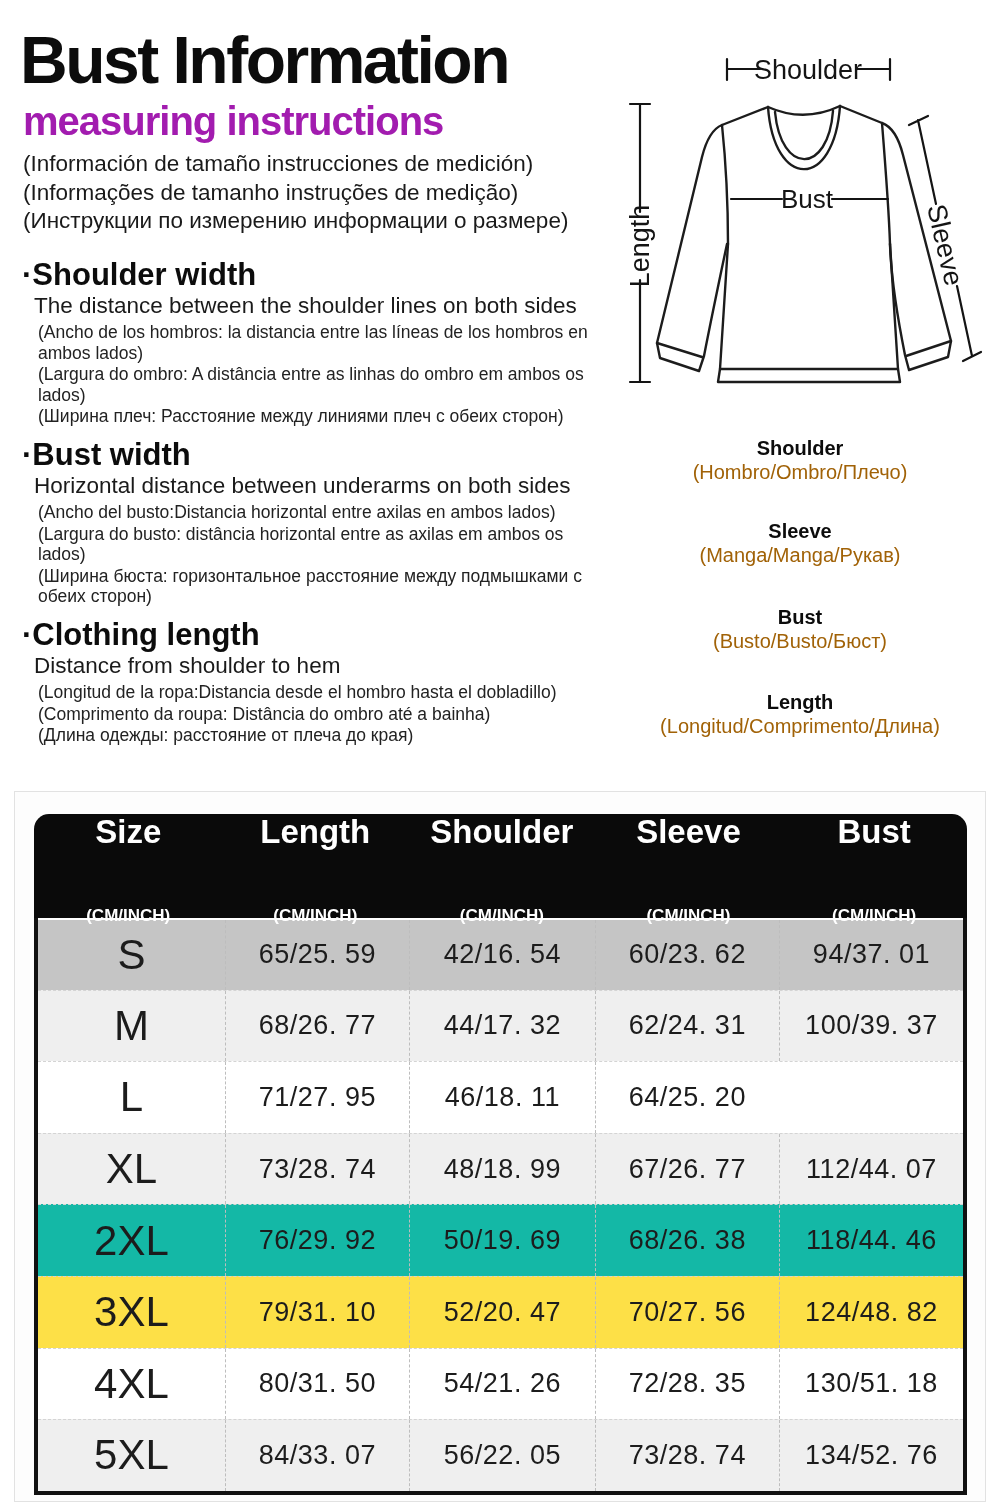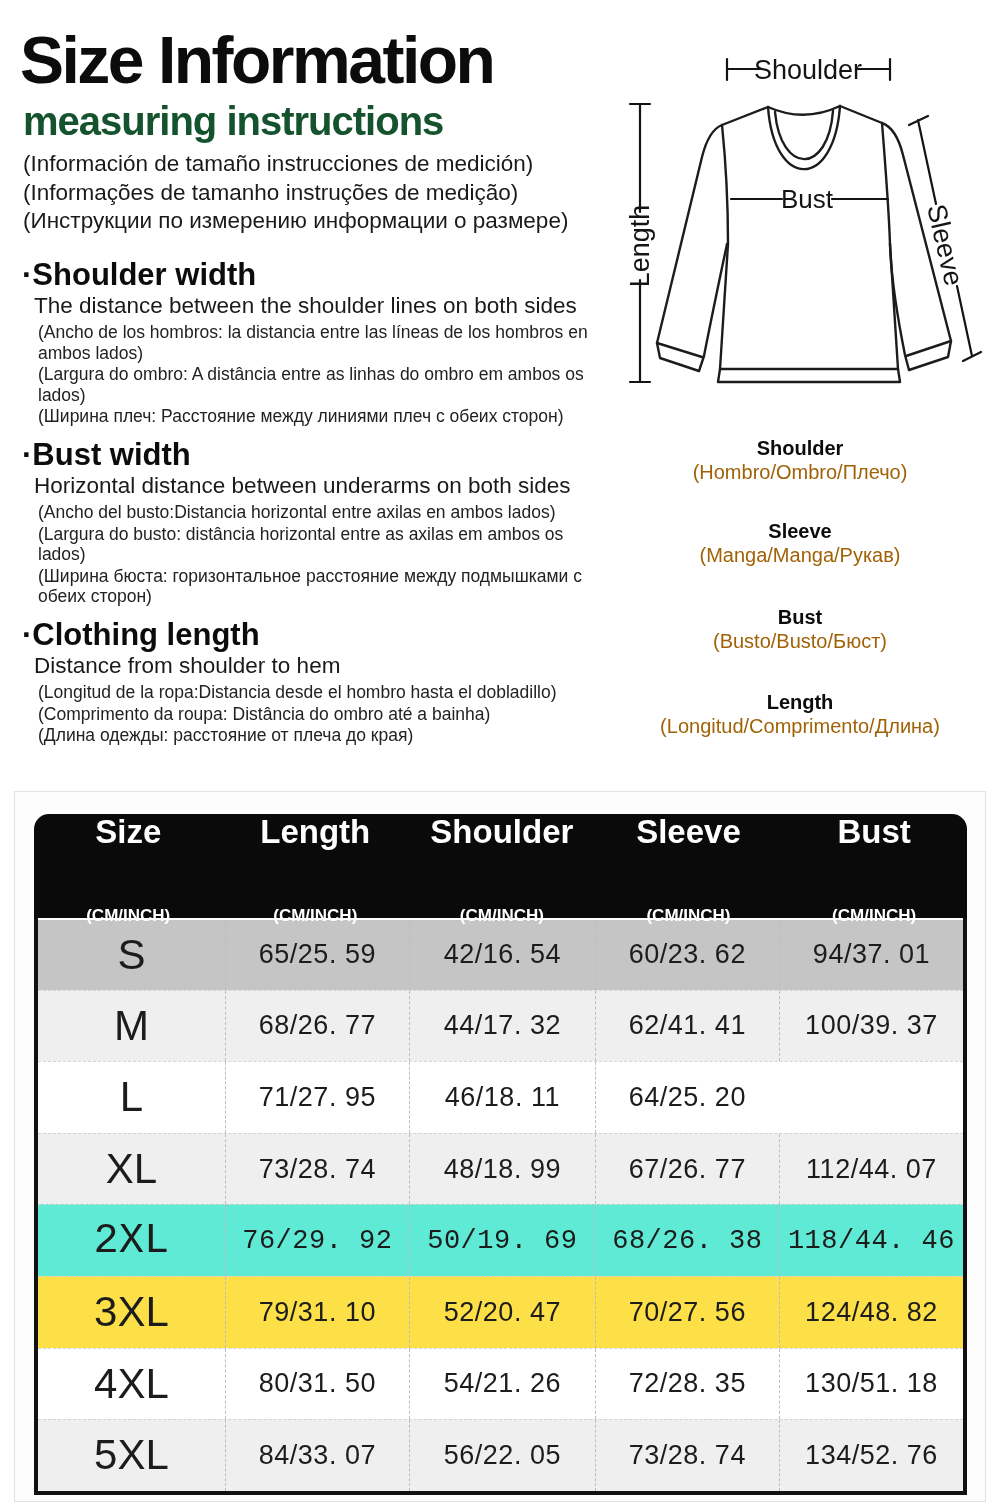--- a/index.html
+++ b/index.html
@@ -4,21 +4,21 @@
 <style>
   html,body{margin:0;padding:0;background:#ffffff;}
   body{
     width:1000px;height:1506px;position:relative;overflow:hidden;
     font-family:"Liberation Sans","DejaVu Sans",sans-serif;color:#111;
     -webkit-font-smoothing:antialiased;
   }
   
   .intro{position:absolute;left:20px;top:24px;width:585px;}
   .intro h1{margin:0;font-size:66px;line-height:72px;font-weight:bold;letter-spacing:-2.5px;color:#0c0c0c;}
-  .intro h2{margin:4px 0 8px 3px;font-size:40px;line-height:42px;font-weight:bold;letter-spacing:-1px;color:#14532d;}
+  .intro h2{margin:4px 0 8px 3px;font-size:40px;line-height:42px;font-weight:bold;letter-spacing:-1px;color:#a21caf;}
   .intro p{margin:0 0 0 3px;font-size:22.5px;line-height:28.5px;color:#1a1a1a;}
   
   .m-section{position:absolute;left:22px;width:575px;}
   #section-shoulder{top:258px;}
   #section-bust{top:438px;}
   #section-length{top:618px;}
   .m-section h3{margin:0;font-size:31px;line-height:34px;font-weight:bold;color:#0c0c0c;}
   .m-section .desc{margin:1px 0 4px 12px;font-size:22.5px;line-height:25px;color:#1a1a1a;}
   .m-section .trans{margin:1px 0 0 16px;width:552px;font-size:17.5px;line-height:20.5px;color:#222;}
   
@@ -44,21 +44,21 @@
   .tr:first-child{border-top:2px solid #ffffff;}
   .td{display:flex;align-items:center;justify-content:center;font-size:27px;color:#1c1c1c;
     border-left:1px dashed #bdbdbd;box-sizing:border-box;letter-spacing:0.5px;}
   .td:first-child{border-left:none;}
   .td-size{font-size:42px;letter-spacing:0;}
 </style>
 </head>
 <body>
 
 <header class="intro">
-  <h1>Size Information</h1>
+  <h1>Bust Information</h1>
   <h2>measuring instructions</h2>
   <p>(Información de tamaño instrucciones de medición)</p>
   <p>(Informações de tamanho instruções de medição)</p>
   <p>(Инструкции по измерению информации о размере)</p>
 </header>
 
 <section class="m-section" id="section-shoulder">
   <h3><span>·</span><span>Shoulder width</span></h3>
   <div class="desc">The distance between the shoulder lines on both sides</div>
   <div class="trans">(Ancho de los hombros: la distancia entre las líneas de los hombros en ambos lados)</div>
@@ -162,37 +162,37 @@
         <div class="td td-size">S</div>
         <div class="td">65/25. 59</div>
         <div class="td">42/16. 54</div>
         <div class="td">60/23. 62</div>
         <div class="td">94/37. 01</div>
       </div>
       <div class="tr" style="background-color: rgb(239, 239, 239);">
         <div class="td td-size">M</div>
         <div class="td">68/26. 77</div>
         <div class="td">44/17. 32</div>
-        <div class="td">62/41. 41</div>
+        <div class="td">62/24. 31</div>
         <div class="td">100/39. 37</div>
       </div>
       <div class="tr" style="background-color: rgb(255, 255, 255);">
         <div class="td td-size">L</div>
         <div class="td">71/27. 95</div>
         <div class="td">46/18. 11</div>
         <div class="td">64/25. 20</div>
       </div>
       <div class="tr" style="background-color: rgb(239, 239, 239);">
         <div class="td td-size">XL</div>
         <div class="td">73/28. 74</div>
         <div class="td">48/18. 99</div>
         <div class="td">67/26. 77</div>
         <div class="td">112/44. 07</div>
       </div>
-      <div class="tr" style="background-color: #5eead4; font-family: Liberation Mono, monospace;">
+      <div class="tr" style="background-color: #14b8a6;">
         <div class="td td-size">2XL</div>
         <div class="td">76/29. 92</div>
         <div class="td">50/19. 69</div>
         <div class="td">68/26. 38</div>
         <div class="td">118/44. 46</div>
       </div>
       <div class="tr" style="background-color: #fde047;">
         <div class="td td-size">3XL</div>
         <div class="td">79/31. 10</div>
         <div class="td">52/20. 47</div>

